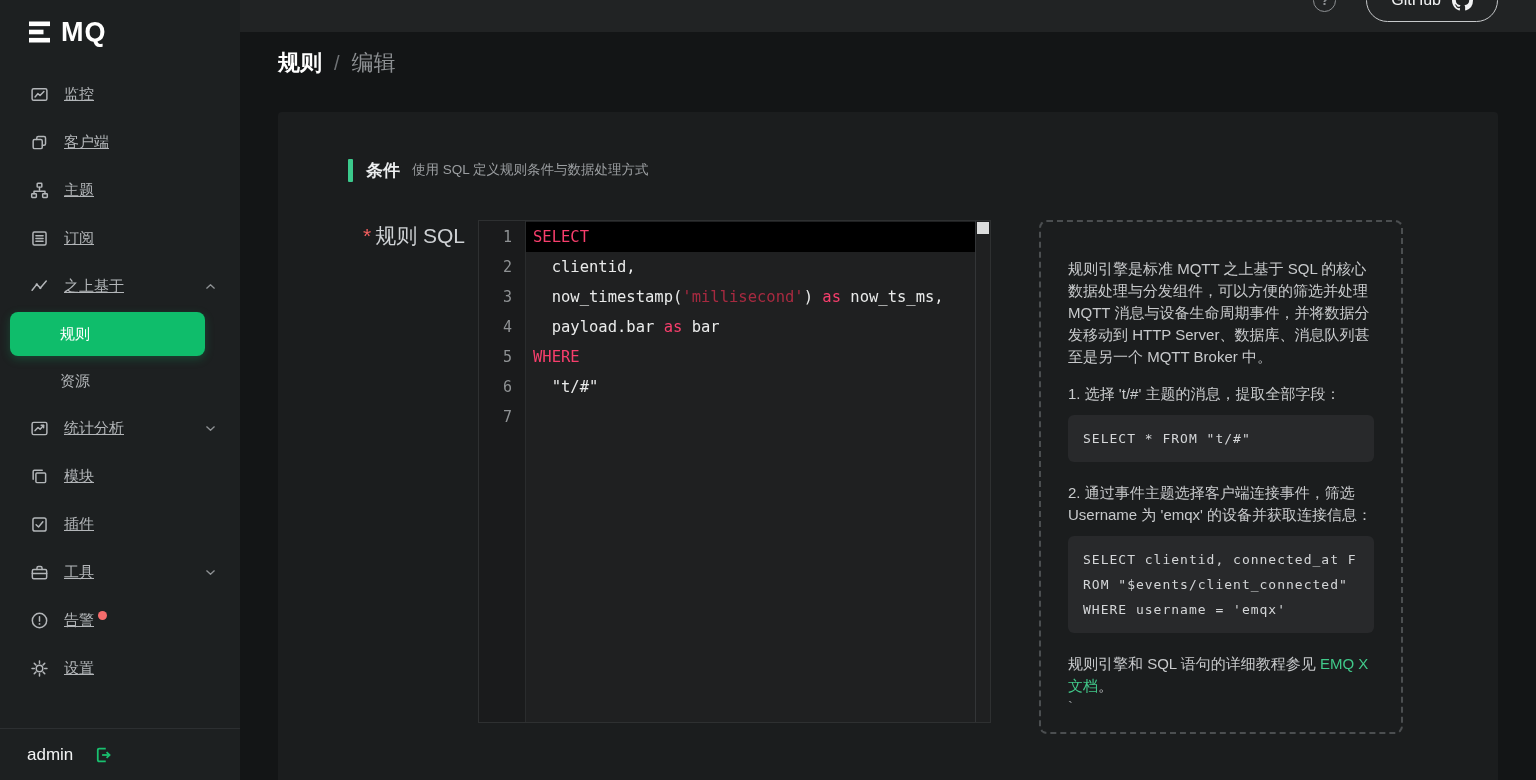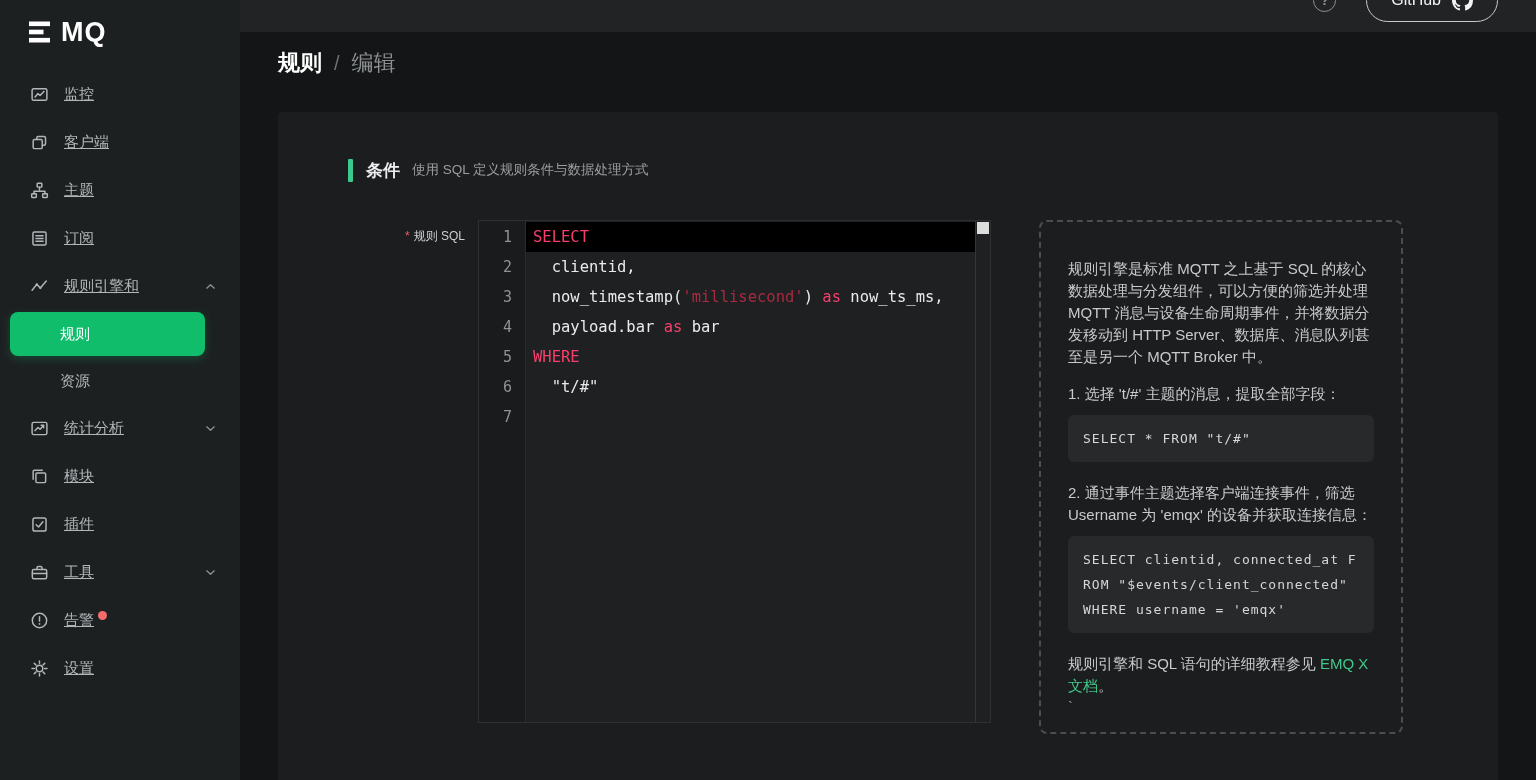--- a/index.html
+++ b/index.html
@@ -48,21 +48,21 @@
   .bc-sep { color:#6e7174; font-size:20px; }
   .bc-page { color:#8d9093; font-size:22px; }
 
   .card { margin-top:30px; background:#1b1d1e; border-radius:4px; height:700px; overflow:hidden; }
   .section-header { display:flex; align-items:center; margin:46px 0 0 70px; height:24px; }
   .accent-bar { width:5px; height:23px; background:var(--accent-mint); border-radius:1px; margin-right:13px; }
   .sec-title { color:#eceeef; font-size:17px; font-weight:700; margin-right:12px; }
   .sec-sub { color:#9b9ea1; font-size:13.5px; }
 
   .form-row { display:flex; margin-top:38px; align-items:flex-start; }
-  .form-label { flex:0 0 187px; text-align:right; padding-right:0; color:#ced1d4; font-size:12px;
+  .form-label { flex:0 0 187px; text-align:right; padding-right:0; color:#ced1d4; font-size:21px;
                 line-height:32px; white-space:nowrap; }
   .form-label .req { color:var(--required-red); margin-right:4px; }
 
   
   .editor { margin-left:13px; width:513px; height:503px; background:#1f2021; border:1px solid #2e3031;
             display:flex; position:relative; font-family:"DejaVu Sans Mono","Liberation Mono",monospace;
             font-size:15.5px; cursor:text; }
   .gutter { width:47px; background:#1a1b1c; border-right:1px solid #2a2c2d; padding-top:1px; }
   .gnum { height:30px; line-height:30px; text-align:right; padding-right:13px; color:#8f9294; font-size:15px; }
   .codearea { flex:1; padding-top:1px; min-width:0; overflow:hidden; }
@@ -142,21 +142,21 @@
           <span>订阅</span>
         </div>
         <div class="nav-item">
           <span class="icon">
             <svg width="19" height="19" viewBox="0 0 18 18" fill="none" stroke="currentColor" stroke-width="1.4" stroke-linecap="round" stroke-linejoin="round">
               <polyline points="2,12.6 6.4,7 9.8,10.4 15.4,3.8"></polyline>
               <circle cx="6.4" cy="7" r="1.1" fill="currentColor" stroke="none"></circle>
               <circle cx="9.8" cy="10.4" r="1.1" fill="currentColor" stroke="none"></circle>
             </svg>
           </span>
-          <span>规则引擎和</span>
+          <span>之上基于</span>
           <span class="chev">
             <svg width="15" height="15" viewBox="0 0 18 18" fill="none" stroke="currentColor" stroke-width="1.6" stroke-linecap="round" stroke-linejoin="round">
               <polyline points="4.5,11 9,6.8 13.5,11"></polyline>
             </svg>
           </span>
         </div>
         <div class="sub-item active">
           <span>规则</span>
         </div>
         <div class="sub-item">
@@ -223,20 +223,30 @@
         <div class="nav-item">
           <span class="icon">
             <svg width="19" height="19" viewBox="0 0 18 18" fill="none" stroke="currentColor" stroke-width="1.4" stroke-linecap="round" stroke-linejoin="round">
               <circle cx="9" cy="9" r="3.1"></circle>
               <path d="M9 1.9v2.2M9 13.9v2.2M1.9 9h2.2M13.9 9h2.2M4 4l1.55 1.55M12.45 12.45 14 14M14 4l-1.55 1.55M5.55 12.45 4 14"></path>
             </svg>
           </span>
           <span>设置</span>
         </div>
       </nav>
+    <div class="sidebar-footer">
+      <span class="uname">admin</span>
+      <span class="logout">
+        <svg width="20" height="20" viewBox="0 0 18 18" fill="none" stroke="currentColor" stroke-width="1.6">
+          <path d="M11.5 3.2h-6a1.2 1.2 0 0 0-1.2 1.2v9.2a1.2 1.2 0 0 0 1.2 1.2h6"></path>
+          <path d="M8.2 9h6.8"></path>
+          <path d="M12.2 6.4 14.9 9l-2.7 2.6"></path>
+        </svg>
+      </span>
+    </div>
   </aside>
 
   <div class="main">
 
     <header class="topbar">
       <span class="help-circle">?</span>
       <button class="pill github">
         <span>GitHub</span>
         <span style="display:flex;">
           <svg width="21" height="21" viewBox="0 0 16 16" fill="#f2f3f4">

